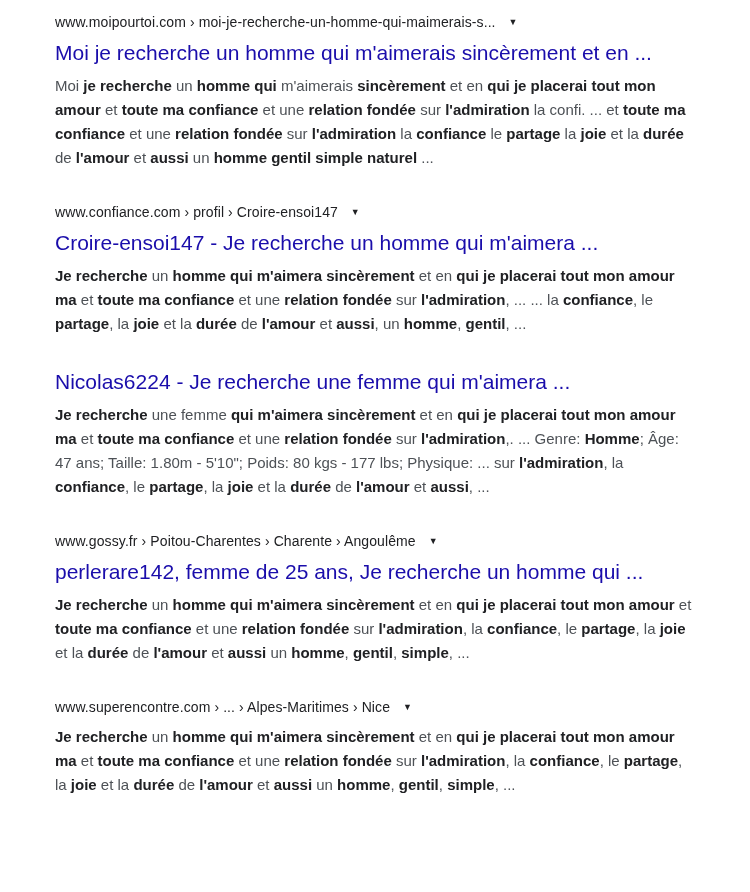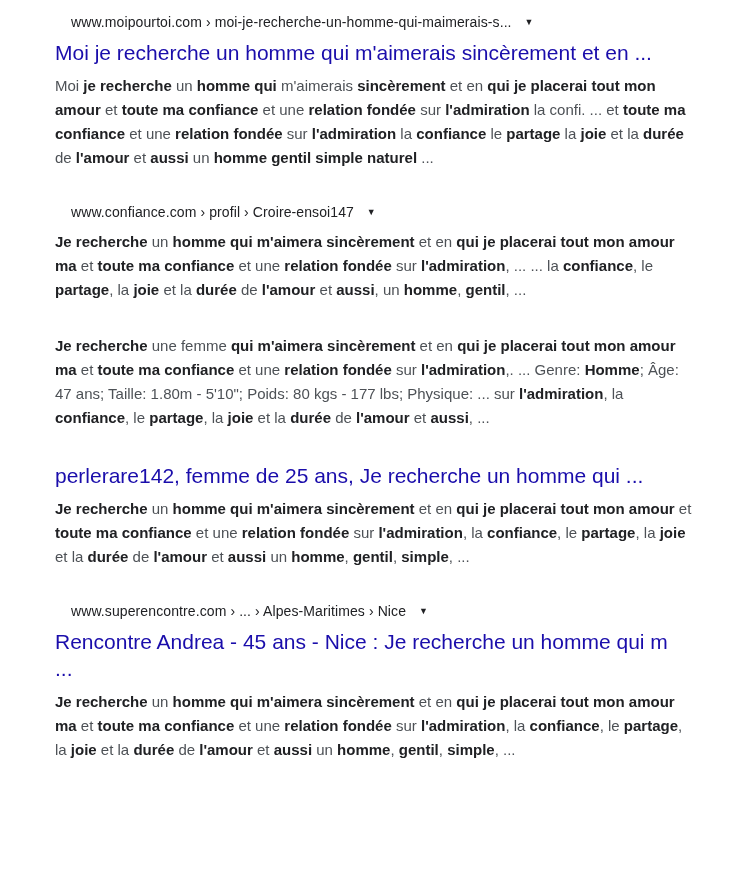--- a/index.html
+++ b/index.html
@@ -17,21 +17,20 @@
   .result { margin-bottom: 32px; width: 642px; }
   .crumb-row {
     font-size: 14px;
     line-height: 20px;
     color: #202124;
   }
   .crumb {
     font-style: normal;
     cursor: pointer;
     letter-spacing: 0.1px;
-    margin-left: 16px;
   }
   .arrow {
     display: inline-block;
     font-size: 9px;
     color: #202124;
     margin-left: 9px;
     vertical-align: 2px;
     cursor: pointer;
   }
   .title {
@@ -68,35 +67,39 @@
     </div>
     <a class="title">Moi je recherche un homme qui m'aimerais sincèrement et en ...</a>
     <div class="snippet"><span>Moi </span><b>je recherche</b><span> un </span><b>homme qui</b><span> m'aimerais </span><b>sincèrement</b><span> et en </span><b>qui je placerai tout mon amour</b><span> et </span><b>toute ma confiance</b><span> et une </span><b>relation fondée</b><span> sur </span><b>l'admiration</b><span> la confi. ... et </span><b>toute ma confiance</b><span> et une </span><b>relation fondée</b><span> sur </span><b>l'admiration</b><span> la </span><b>confiance</b><span> le </span><b>partage</b><span> la </span><b>joie</b><span> et la </span><b>durée</b><span> de </span><b>l'amour</b><span> et </span><b>aussi</b><span> un </span><b>homme gentil simple naturel</b><span> ...</span></div>
   </div>
 
   <div class="result">
     <div class="crumb-row">
       <cite class="crumb">www.confiance.com › profil › Croire-ensoi147</cite>
       <span class="arrow">▼</span>
     </div>
+    <a class="title">Croire-ensoi147 - Je recherche un homme qui m'aimera ...</a>
     <div class="snippet"><b>Je recherche</b><span> un </span><b>homme qui m'aimera sincèrement</b><span> et en </span><b>qui je placerai tout mon amour ma</b><span> et </span><b>toute ma confiance</b><span> et une </span><b>relation fondée</b><span> sur </span><b>l'admiration</b><span>, ... ... la </span><b>confiance</b><span>, le </span><b>partage</b><span>, la </span><b>joie</b><span> et la </span><b>durée</b><span> de </span><b>l'amour</b><span> et </span><b>aussi</b><span>, un </span><b>homme</b><span>, </span><b>gentil</b><span>, ...</span></div>
   </div>
 
   <div class="result">
+    <a class="title">Nicolas6224 - Je recherche une femme qui m'aimera ...</a>
     <div class="snippet"><b>Je recherche</b><span> une femme </span><b>qui m'aimera sincèrement</b><span> et en </span><b>qui je placerai tout mon amour ma</b><span> et </span><b>toute ma confiance</b><span> et une </span><b>relation fondée</b><span> sur </span><b>l'admiration</b><span>,. ... Genre: </span><b>Homme</b><span>; Âge: 47 ans; Taille: 1.80m - 5'10"; Poids: 80 kgs - 177 lbs; Physique: ... sur </span><b>l'admiration</b><span>, la </span><b>confiance</b><span>, le </span><b>partage</b><span>, la </span><b>joie</b><span> et la </span><b>durée</b><span> de </span><b>l'amour</b><span> et </span><b>aussi</b><span>, ...</span></div>
   </div>
 
   <div class="result">
+    <div class="crumb-row">
+      <cite class="crumb">www.gossy.fr › Poitou-Charentes › Charente › Angoulême</cite>
+      <span class="arrow">▼</span>
+    </div>
     <a class="title">perlerare142, femme de 25 ans, Je recherche un homme qui ...</a>
     <div class="snippet"><b>Je recherche</b><span> un </span><b>homme qui m'aimera sincèrement</b><span> et en </span><b>qui je placerai tout mon amour</b><span> et </span><b>toute ma confiance</b><span> et une </span><b>relation fondée</b><span> sur </span><b>l'admiration</b><span>, la </span><b>confiance</b><span>, le </span><b>partage</b><span>, la </span><b>joie</b><span> et la </span><b>durée</b><span> de </span><b>l'amour</b><span> et </span><b>aussi</b><span> un </span><b>homme</b><span>, </span><b>gentil</b><span>, </span><b>simple</b><span>, ...</span></div>
   </div>
 
   <div class="result">
     <div class="crumb-row">
       <cite class="crumb">www.superencontre.com › ... › Alpes-Maritimes › Nice</cite>
       <span class="arrow">▼</span>
     </div>
-    <a class="title">Rencontre Andrea - 45 ans - Nice : Je recherche un homme qui m
-...</a>
     <div class="snippet"><b>Je recherche</b><span> un </span><b>homme qui m'aimera sincèrement</b><span> et en </span><b>qui je placerai tout mon amour ma</b><span> et </span><b>toute ma confiance</b><span> et une </span><b>relation fondée</b><span> sur </span><b>l'admiration</b><span>, la </span><b>confiance</b><span>, le </span><b>partage</b><span>, la </span><b>joie</b><span> et la </span><b>durée</b><span> de </span><b>l'amour</b><span> et </span><b>aussi</b><span> un </span><b>homme</b><span>, </span><b>gentil</b><span>, </span><b>simple</b><span>, ...</span></div>
   </div>
 
 </div>
 
 </body></html>

